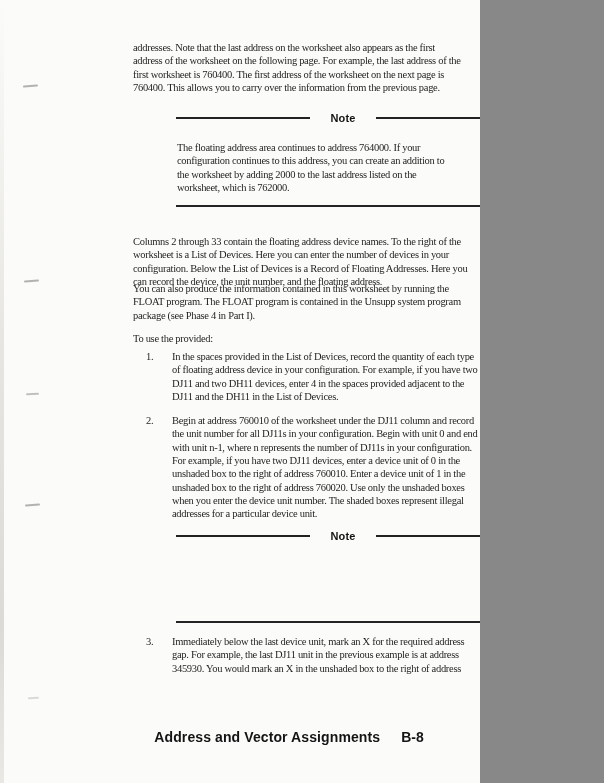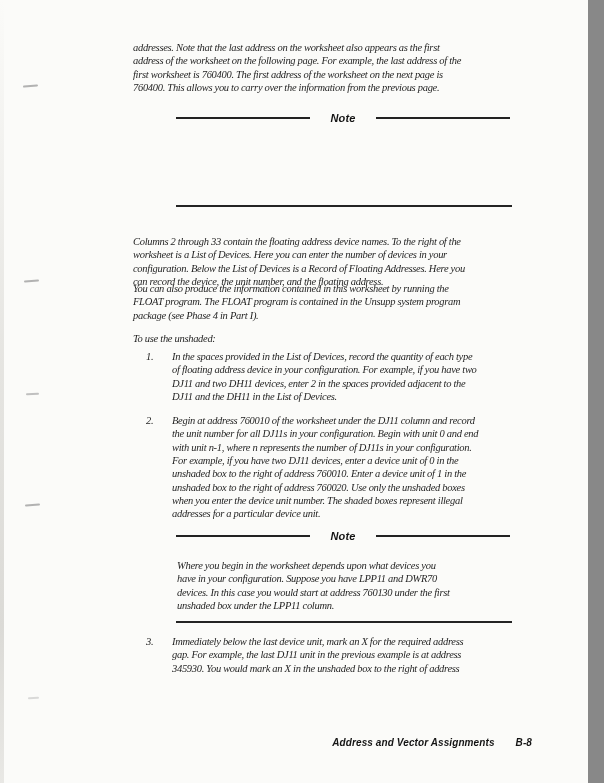--- a/index.html
+++ b/index.html
@@ -1,22 +1,21 @@
 <!DOCTYPE html>
 <html><head>
 <meta charset="utf-8">
 <style>
   html,body { margin:0; padding:0; background:#888; }
   .page {
     position:relative;
-    width:588px; height:783px;
+    width:480px; height:783px;
     background:#fbfbf9;
     overflow:hidden;
     box-sizing:border-box;
-    font-style:italic;
   }
   .txt {
     position:absolute;
     margin:0;
     font-family:"Liberation Serif", serif;
     font-size:10.5px;
     line-height:13.35px;
     letter-spacing:-0.3px;
     color:#1f1f1f;
     white-space:pre;
@@ -45,23 +44,22 @@
     letter-spacing:0.2px; line-height:11px;
   }
   .note-rule {
     position:absolute; left:176px; width:336px; height:2px;
     background:#242424;
   }
   .footer {
     position:absolute; top:729px; right:56px;
     display:flex; gap:21px; align-items:baseline;
     font-family:"Liberation Sans", sans-serif;
-    font-weight:bold; font-size:10px; color:#141414;
+    font-weight:bold; font-size:14px; color:#141414;
     letter-spacing:0.1px;
-    margin-top:8px;
   }
   .mark {
     position:absolute; height:2px; width:15px;
     background:#9a9a9a; border-radius:2px; opacity:0.75;
   }
   .m1 { left:23px; top:85px;  transform:rotate(-5deg); }
   .m2 { left:24px; top:280px; transform:rotate(-4deg); }
   .m3 { left:26px; top:393px; width:13px; transform:rotate(-3deg); opacity:0.6; }
   .m4 { left:25px; top:504px; transform:rotate(-4deg); }
   .m5 { left:28px; top:697px; width:11px; transform:rotate(-2deg); opacity:0.35; }
@@ -86,39 +84,43 @@
 address of the worksheet on the following page. For example, the last address of the
 first worksheet is 760400. The first address of the worksheet on the next page is
 760400. This allows you to carry over the information from the previous page.</p>
 
   <div class="note-header" style="top:111px;">
     <span class="nh-line"></span>
     <span class="nh-label">Note</span>
     <span class="nh-line"></span>
   </div>
 
+  <p class="txt" style="top:141px; left:177px;">The floating address area continues to address 764000. If your
+configuration continues to this address, you can create an addition to
+the worksheet by adding 2000 to the last address listed on the
+worksheet, which is 762000.</p>
 
   <div class="note-rule" style="top:205px;"></div>
 
   <p class="txt" style="top:235px; left:133px;">Columns 2 through 33 contain the floating address device names. To the right of the
 worksheet is a List of Devices. Here you can enter the number of devices in your
 configuration. Below the List of Devices is a Record of Floating Addresses. Here you
 can record the device, the unit number, and the floating address.</p>
 
   <p class="txt" style="top:282px; left:133px;">You can also produce the information contained in this worksheet by running the
 FLOAT program. The FLOAT program is contained in the Unsupp system program
 package (see Phase 4 in Part I).</p>
 
-  <p class="txt" style="top:332px; left:133px;">To use the unshaded:</p>
+  <p class="txt" style="top:332px; left:133px;">To use the provided:</p>
 
   <div class="list-item" style="top:350px;">
     <span class="li-num">1.</span>
     <span class="li-text">In the spaces provided in the List of Devices, record the quantity of each type
 of floating address device in your configuration. For example, if you have two
-DJ11 and two DH11 devices, enter 2 in the spaces provided adjacent to the
+DJ11 and two DH11 devices, enter 4 in the spaces provided adjacent to the
 DJ11 and the DH11 in the List of Devices.</span>
   </div>
 
   <div class="list-item" style="top:414px;">
     <span class="li-num">2.</span>
     <span class="li-text">Begin at address 760010 of the worksheet under the DJ11 column and record
 the unit number for all DJ11s in your configuration. Begin with unit 0 and end
 with unit n-1, where n represents the number of DJ11s in your configuration.
 For example, if you have two DJ11 devices, enter a device unit of 0 in the
 unshaded box to the right of address 760010. Enter a device unit of 1 in the
@@ -126,24 +128,20 @@
 when you enter the device unit number. The shaded boxes represent illegal
 addresses for a particular device unit.</span>
   </div>
 
   <div class="note-header" style="top:529px;">
     <span class="nh-line"></span>
     <span class="nh-label">Note</span>
     <span class="nh-line"></span>
   </div>
 
-  <p class="txt" style="top:559px; left:177px;">Where you begin in the worksheet depends upon what devices you
-have in your configuration. Suppose you have LPP11 and DWR70
-devices. In this case you would start at address 760130 under the first
-unshaded box under the LPP11 column.</p>
 
   <div class="note-rule" style="top:621px;"></div>
 
   <div class="list-item" style="top:635px;">
     <span class="li-num">3.</span>
     <span class="li-text">Immediately below the last device unit, mark an X for the required address
 gap. For example, the last DJ11 unit in the previous example is at address
 345930. You would mark an X in the unshaded box to the right of address</span>
   </div>
 

